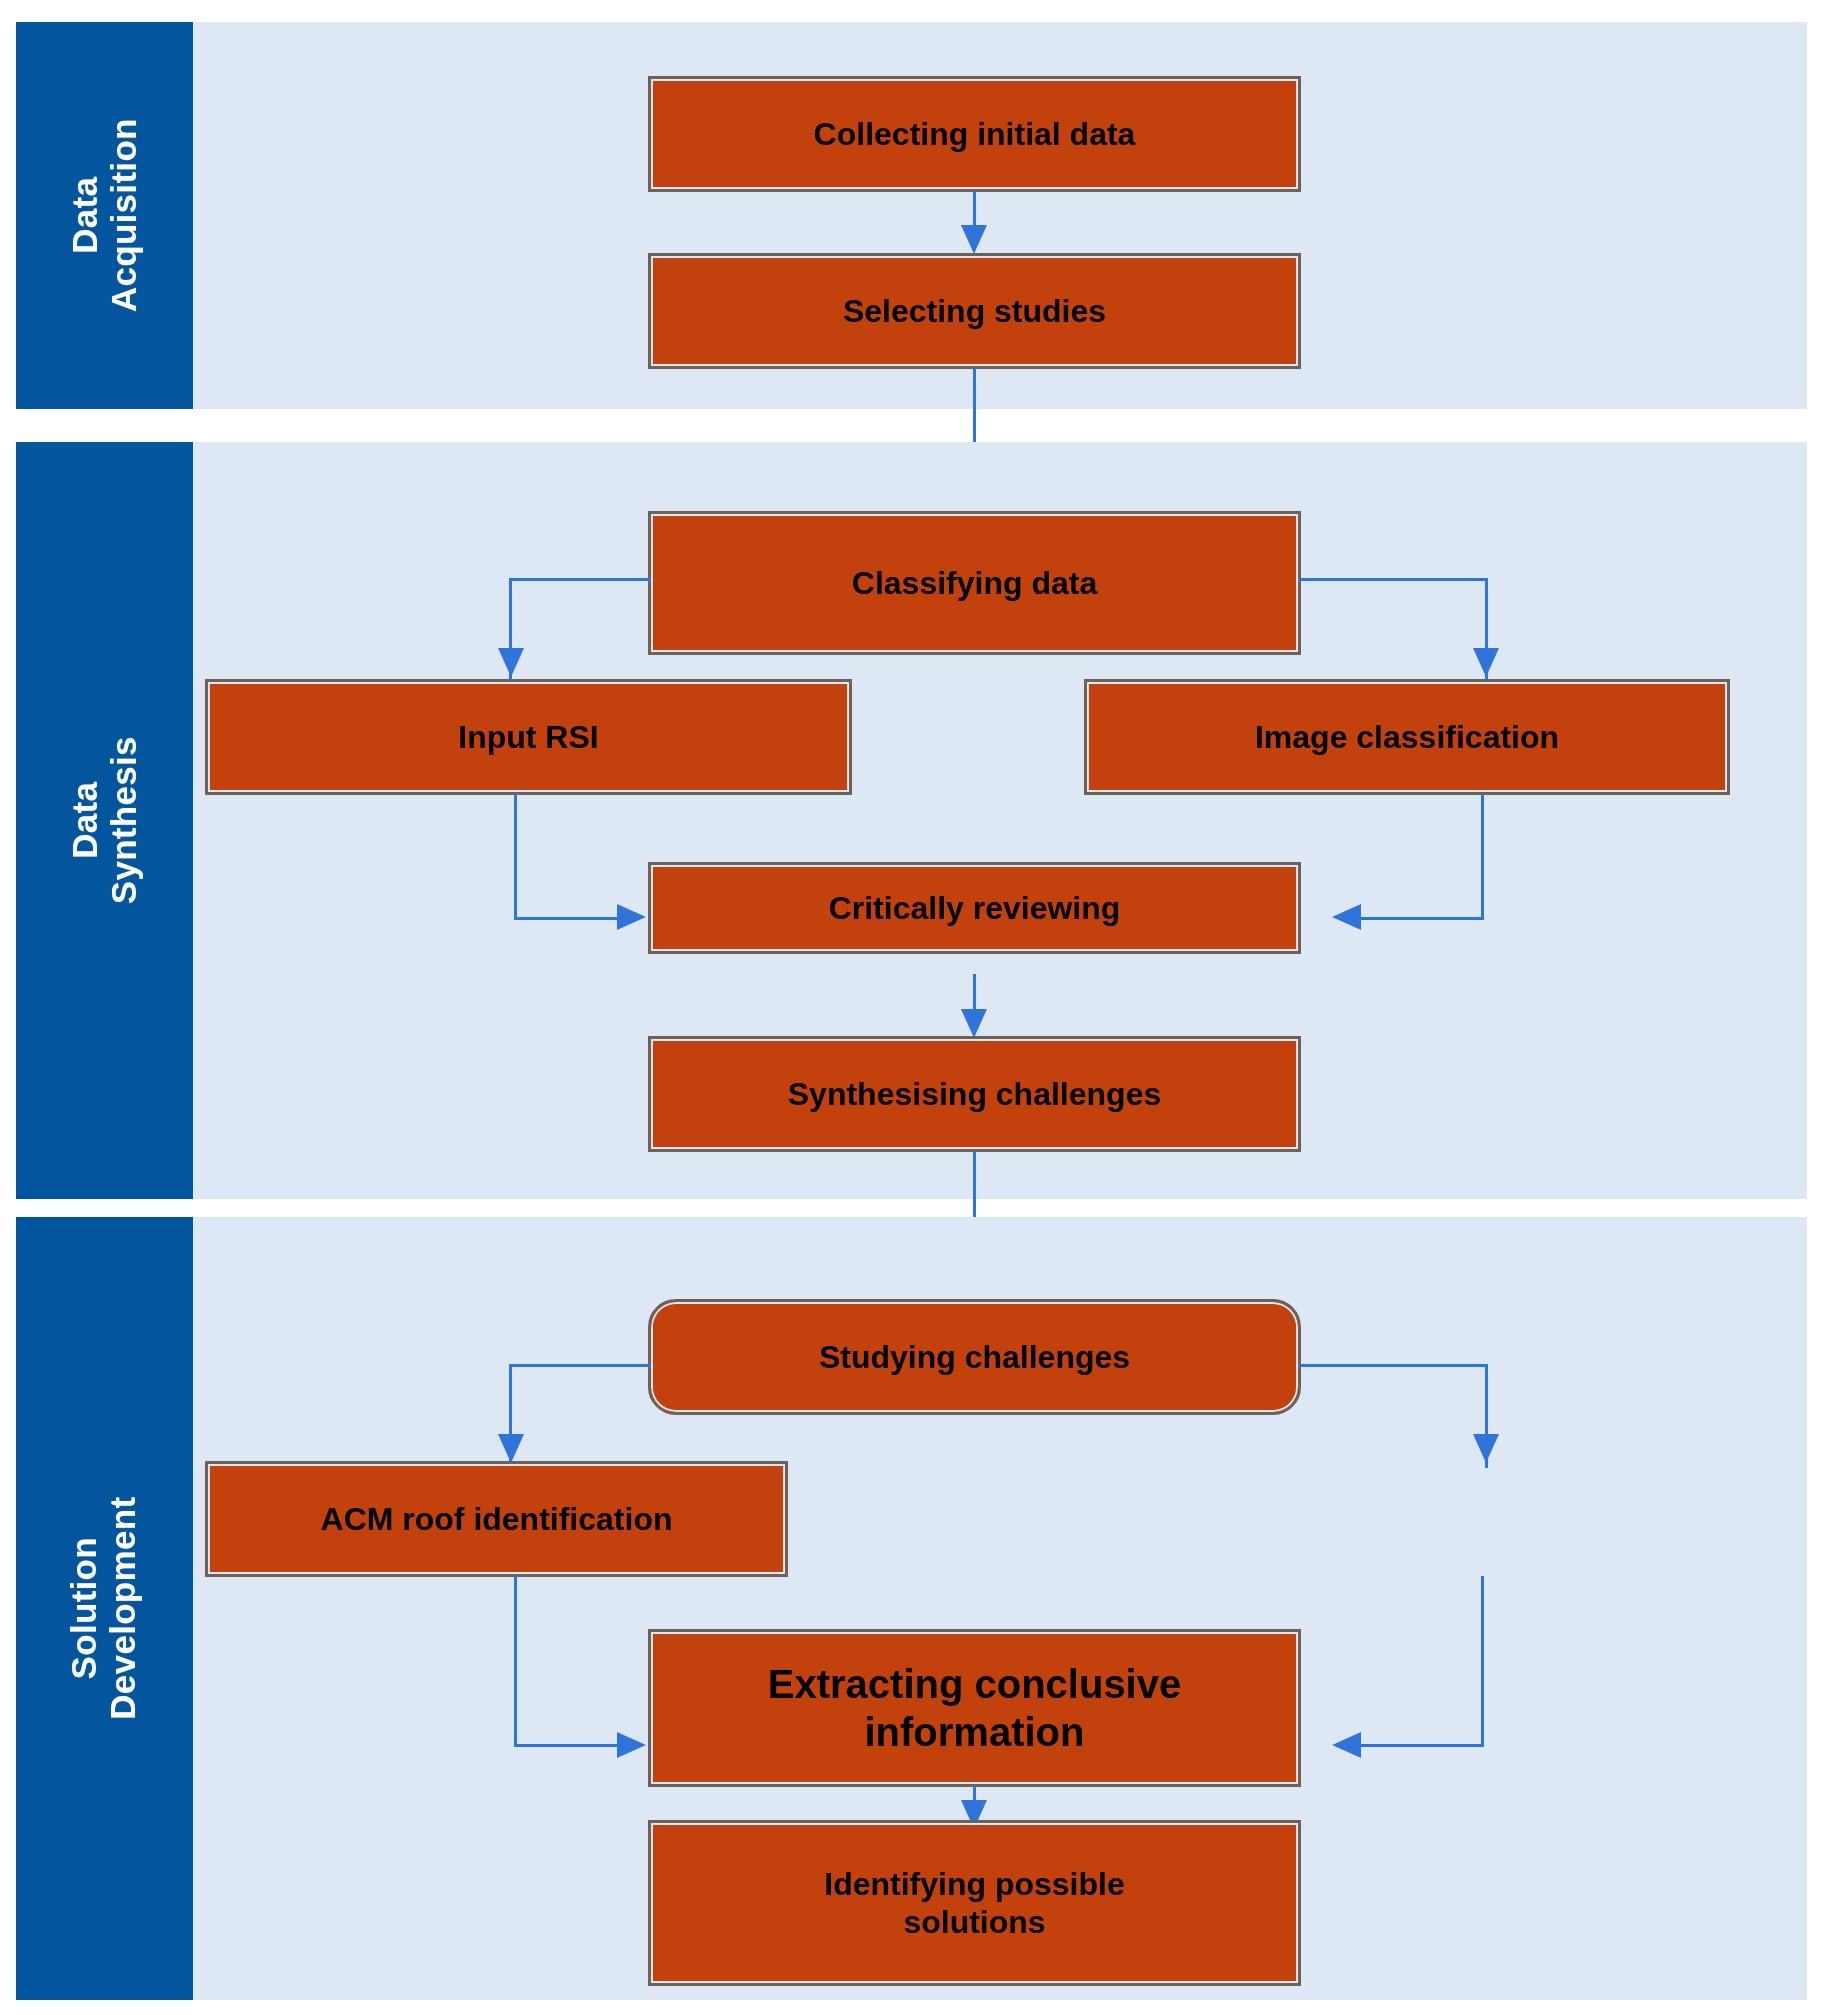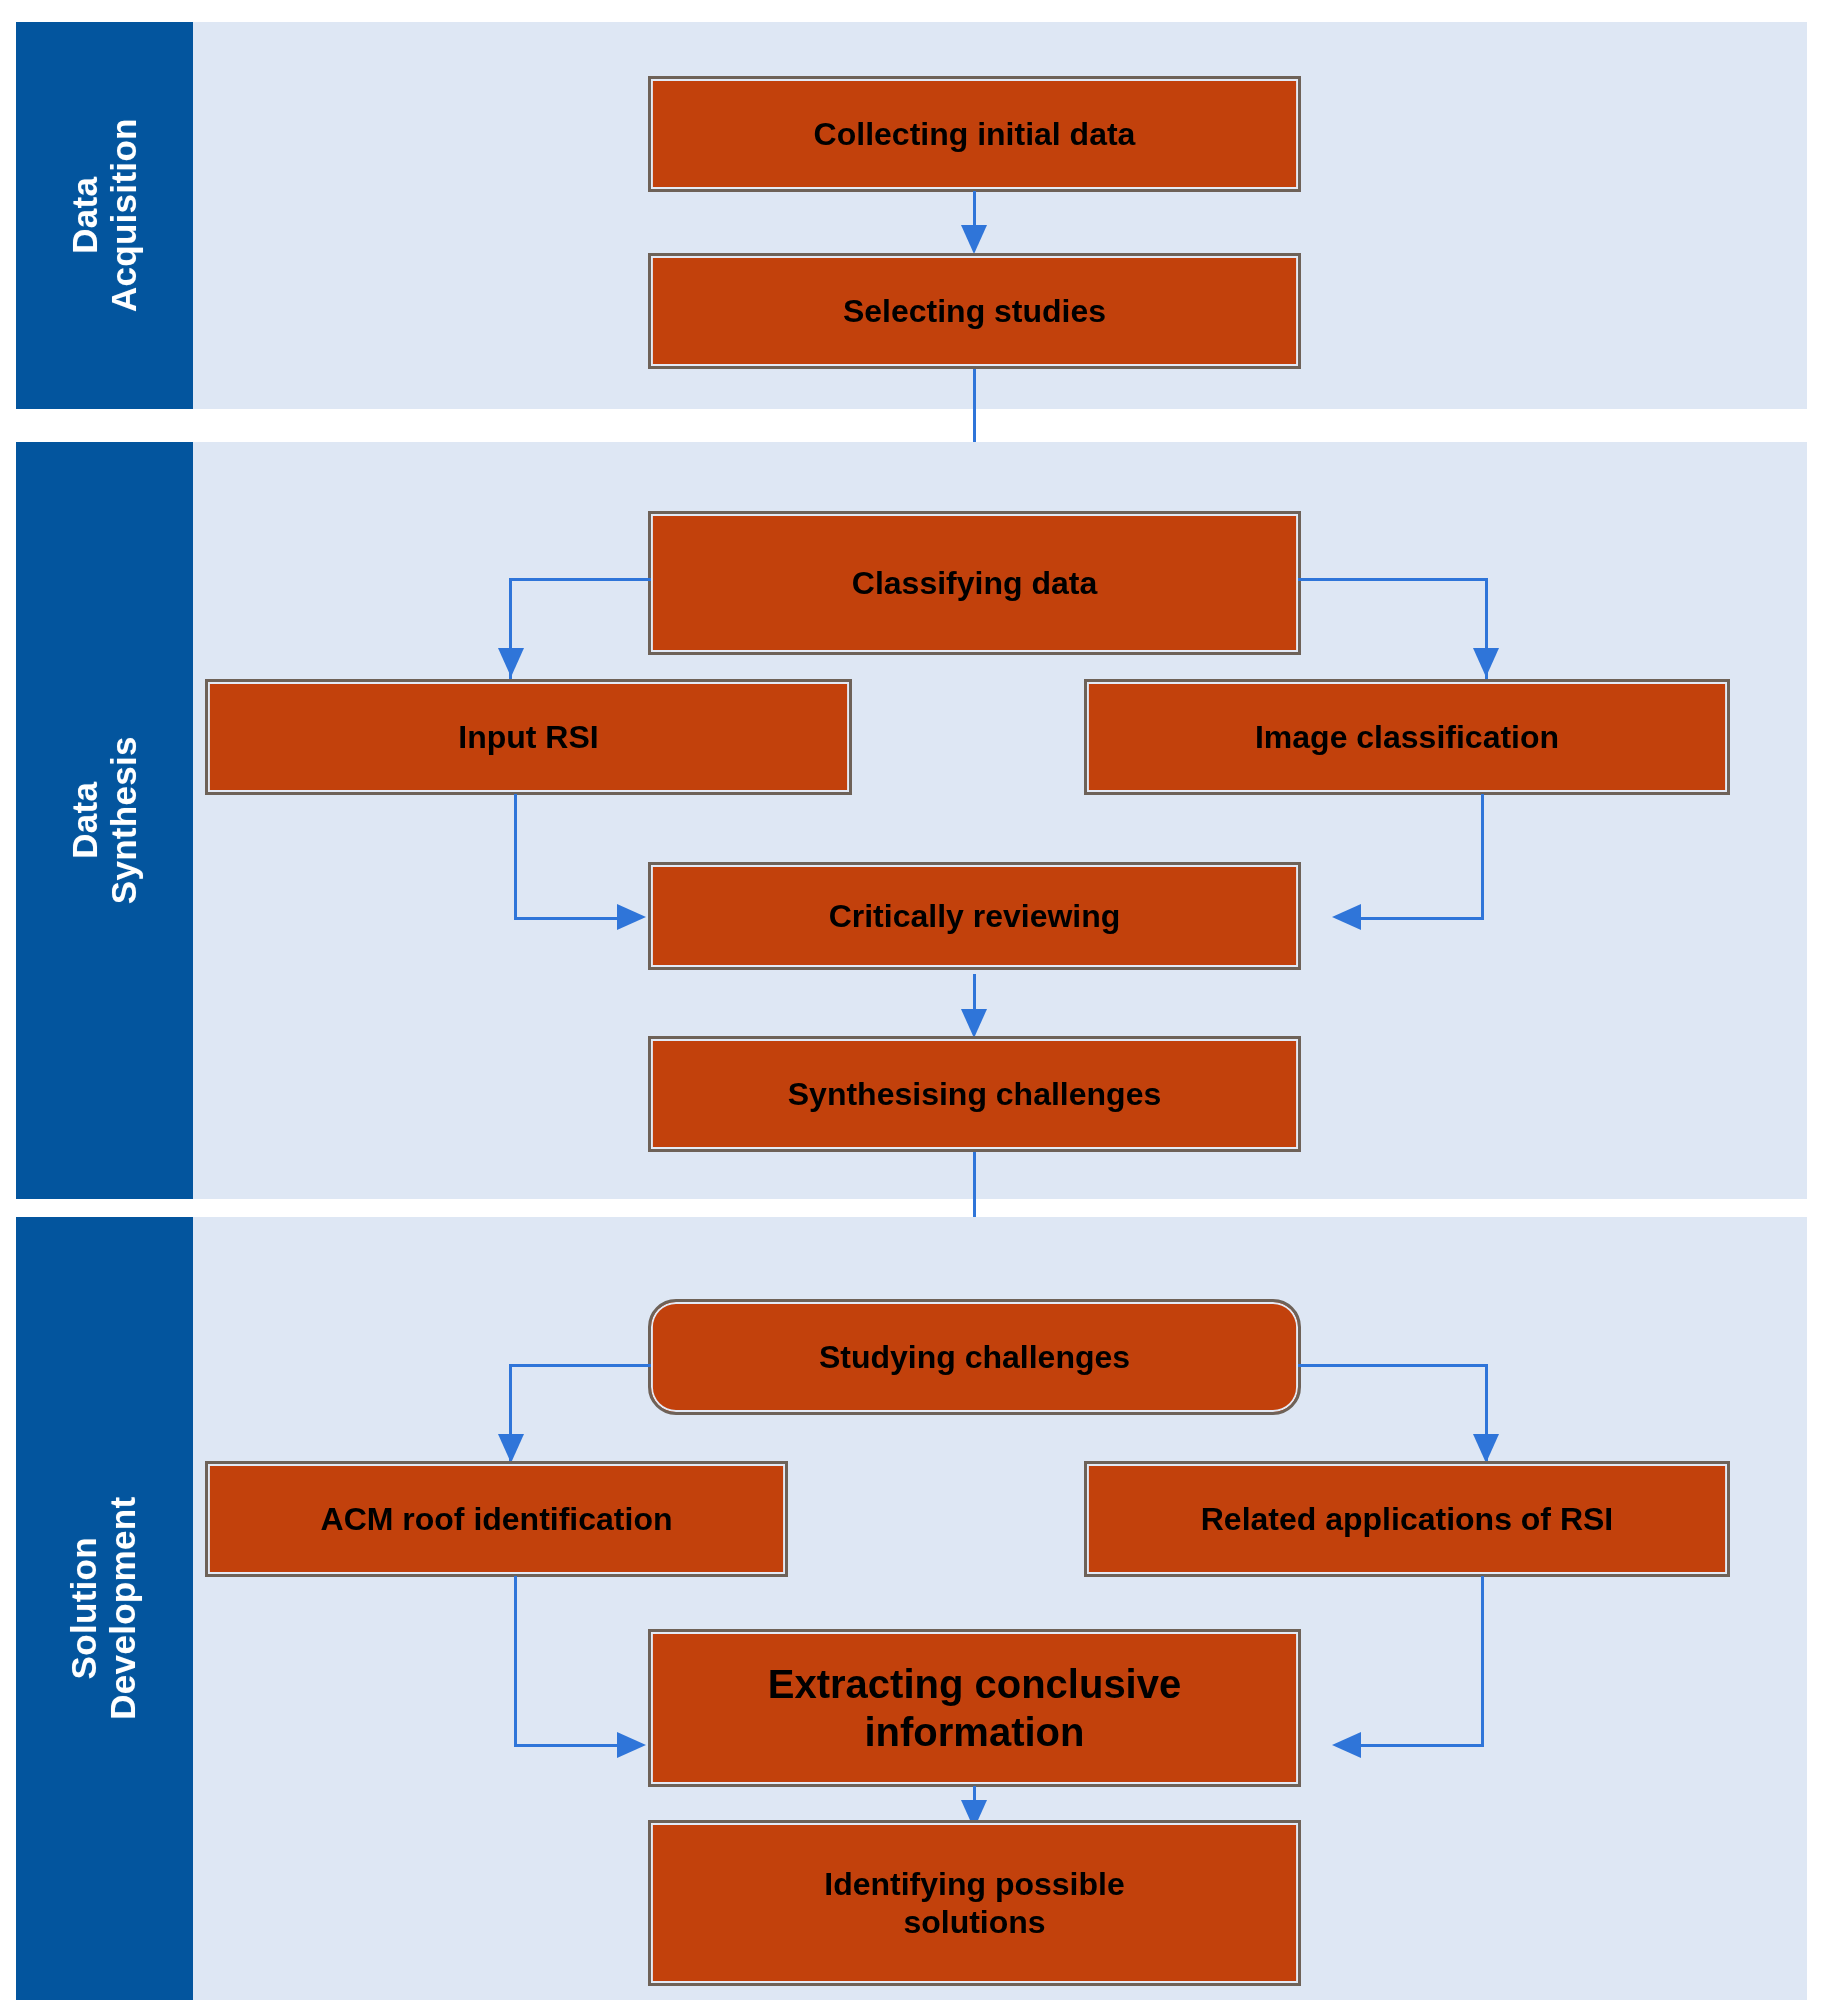--- a/index.html
+++ b/index.html
@@ -139,21 +139,21 @@
   </div>
 
   <div class="seg v" style="left:514px; top:794px; height:125px;"></div>
   <div class="seg h" style="left:514px; top:917px; width:106px;"></div>
   <div class="arrow right" style="left:617px; top:904px;"></div>
 
   <div class="seg v" style="left:1481px; top:794px; height:125px;"></div>
   <div class="seg h" style="left:1360px; top:917px; width:124px;"></div>
   <div class="arrow left" style="left:1332px; top:904px;"></div>
 
-  <div class="node" style="left:648px; top:862px; width:653px; height:108px; font-size:32px;">
+  <div class="node" style="left:648px; top:862px; width:653px; height:92px; font-size:32px;">
     <span>Critically reviewing</span>
   </div>
 
   <div class="seg v" style="left:973px; top:974px; height:42px;"></div>
   <div class="arrow down" style="left:961px; top:1009px;"></div>
 
   <div class="node" style="left:648px; top:1036px; width:653px; height:116px; font-size:32px;">
     <span>Synthesising challenges</span>
   </div>
 
@@ -174,23 +174,20 @@
   <div class="arrow down" style="left:498px; top:1434px;"></div>
 
   <div class="seg h" style="left:1298px; top:1364px; width:189px;"></div>
   <div class="seg v" style="left:1485px; top:1364px; height:104px;"></div>
   <div class="arrow down" style="left:1473px; top:1434px;"></div>
 
   <div class="node" style="left:205px; top:1461px; width:583px; height:116px; font-size:32px;">
     <span>ACM roof identification</span>
   </div>
 
-  <div class="node" style="left:1084px; top:1461px; width:646px; height:116px; font-size:32px;">
-    <span>Related applications of RSI</span>
-  </div>
 
   <div class="seg v" style="left:514px; top:1576px; height:170px;"></div>
   <div class="seg h" style="left:514px; top:1744px; width:106px;"></div>
   <div class="arrow right" style="left:617px; top:1732px;"></div>
 
   <div class="seg v" style="left:1481px; top:1576px; height:170px;"></div>
   <div class="seg h" style="left:1360px; top:1744px; width:124px;"></div>
   <div class="arrow left" style="left:1332px; top:1732px;"></div>
 
   <div class="node" style="left:648px; top:1629px; width:653px; height:158px; font-size:40px;">

